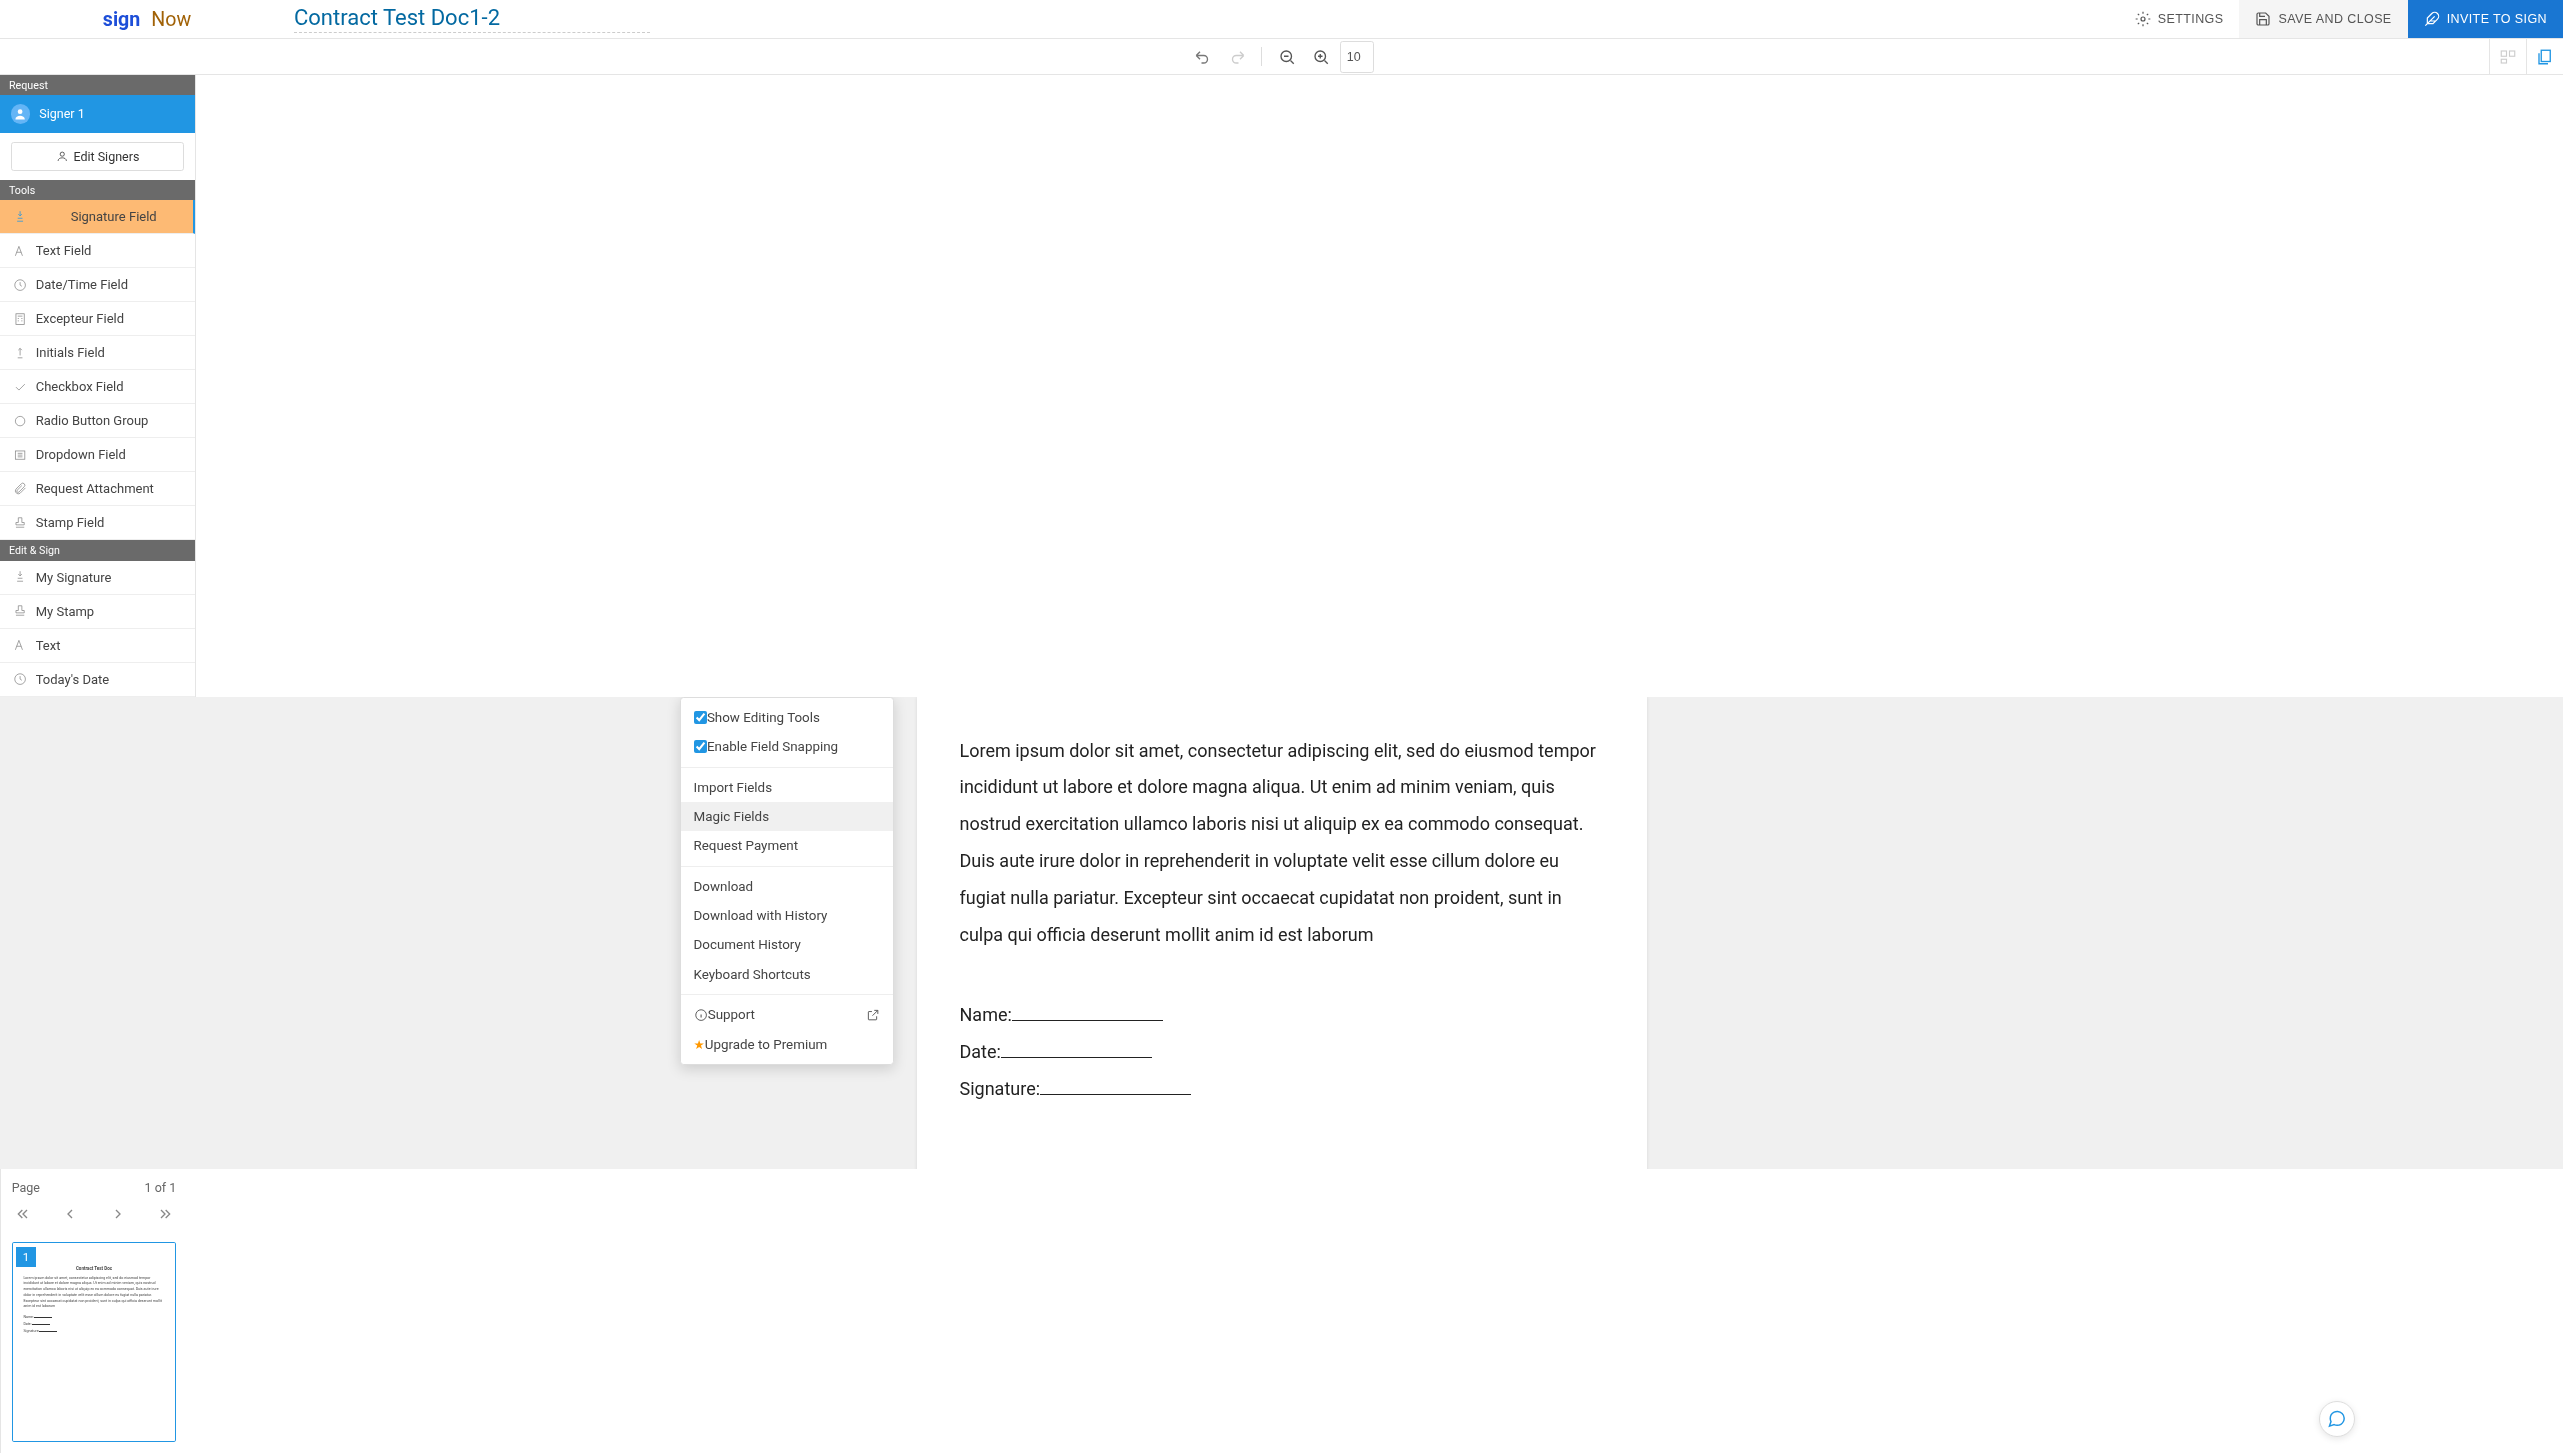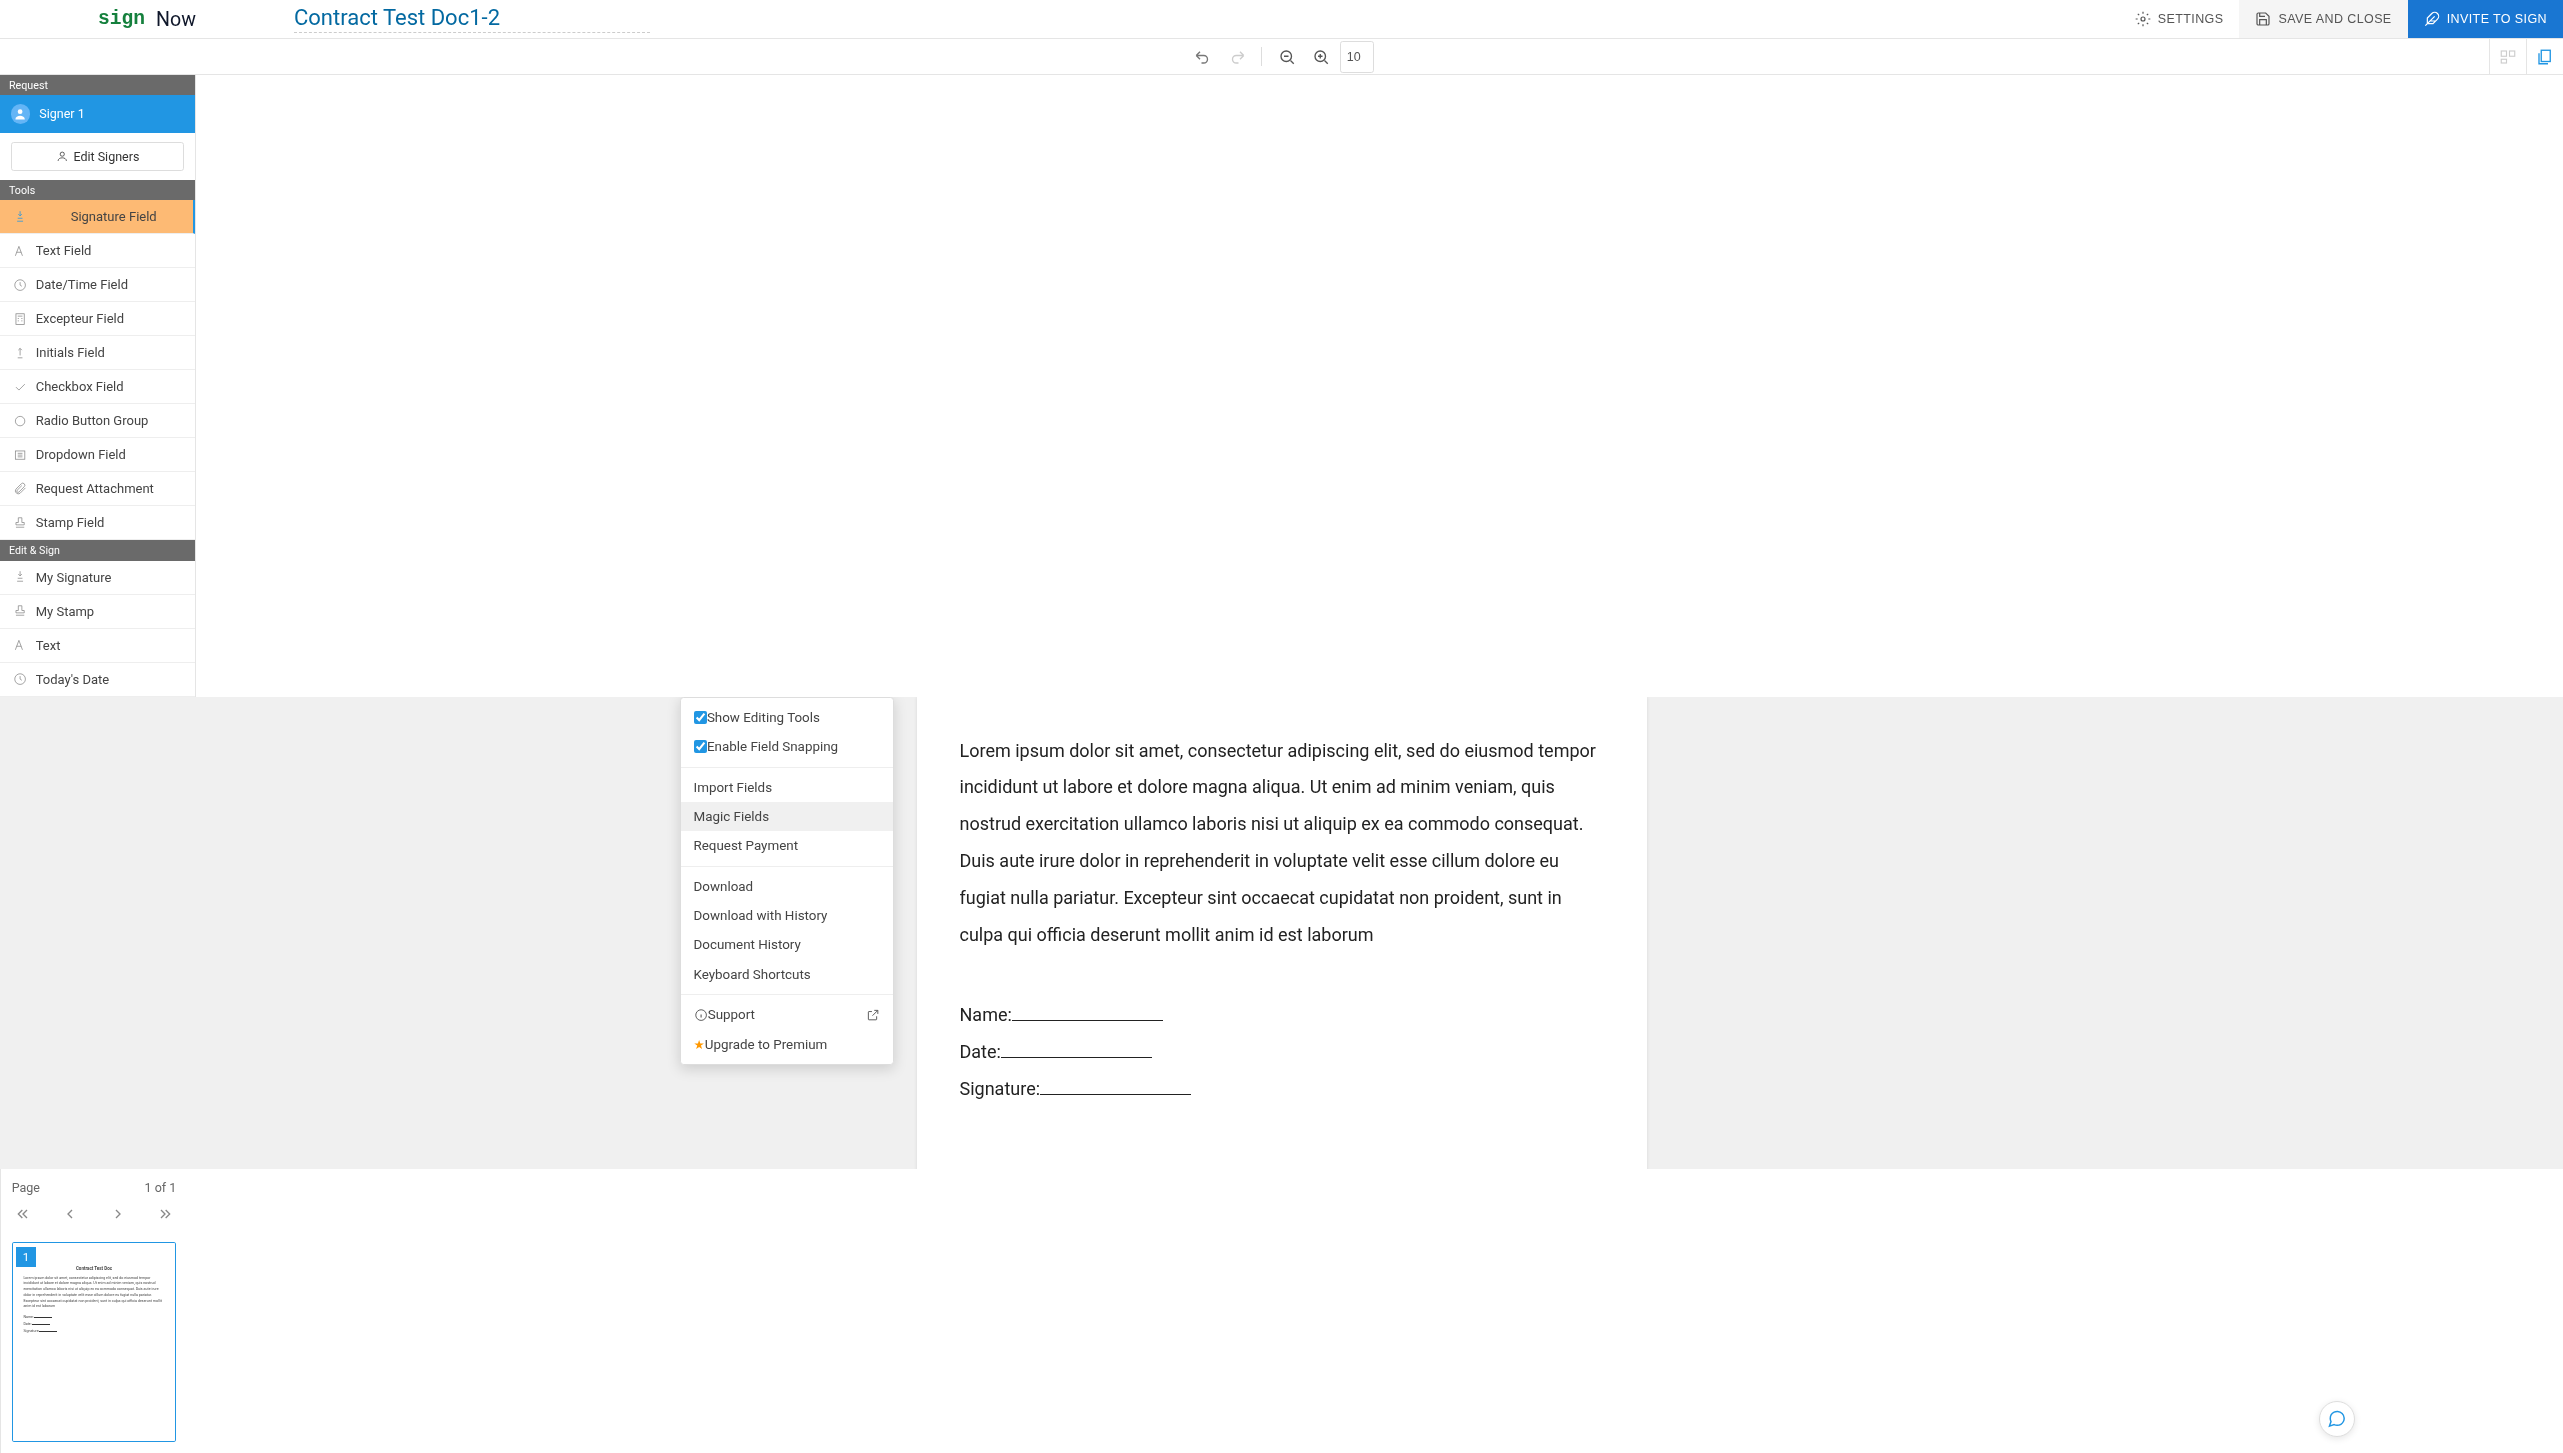--- a/index.html
+++ b/index.html
@@ -18,22 +18,22 @@
   border-bottom: 0.9px solid #e5e5e5;
 }
 .logo {
   width: 294px;
   display: flex;
   align-items: center;
   justify-content: center;
   font-size: 19.6px;
   font-weight: 700;
 }
-.logo-sign { color: #15803d; font-family: Liberation Mono, monospace; }
-.logo-now { color: #0f172a; font-weight: 400; margin-left: 11px; }
+.logo-sign { color: #1d4ed8; }
+.logo-now { color: #a16207; font-weight: 400; margin-left: 11px; }
 .doc-title {
   flex: 1;
   font-size: 22px;
   color: #0369a1;
   font-weight: 400;
   border-bottom: 0.9px dashed #ccc;
   max-width: 356px;
   padding-bottom: 1.8px;
 }
 .header-actions {

